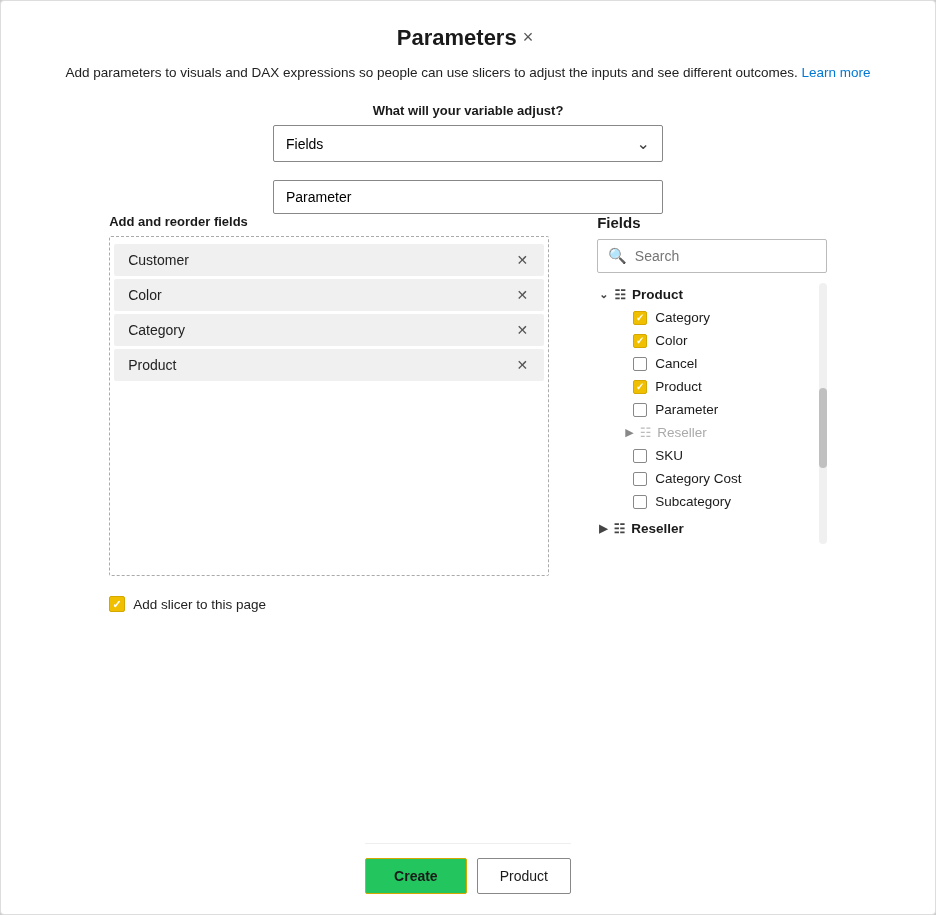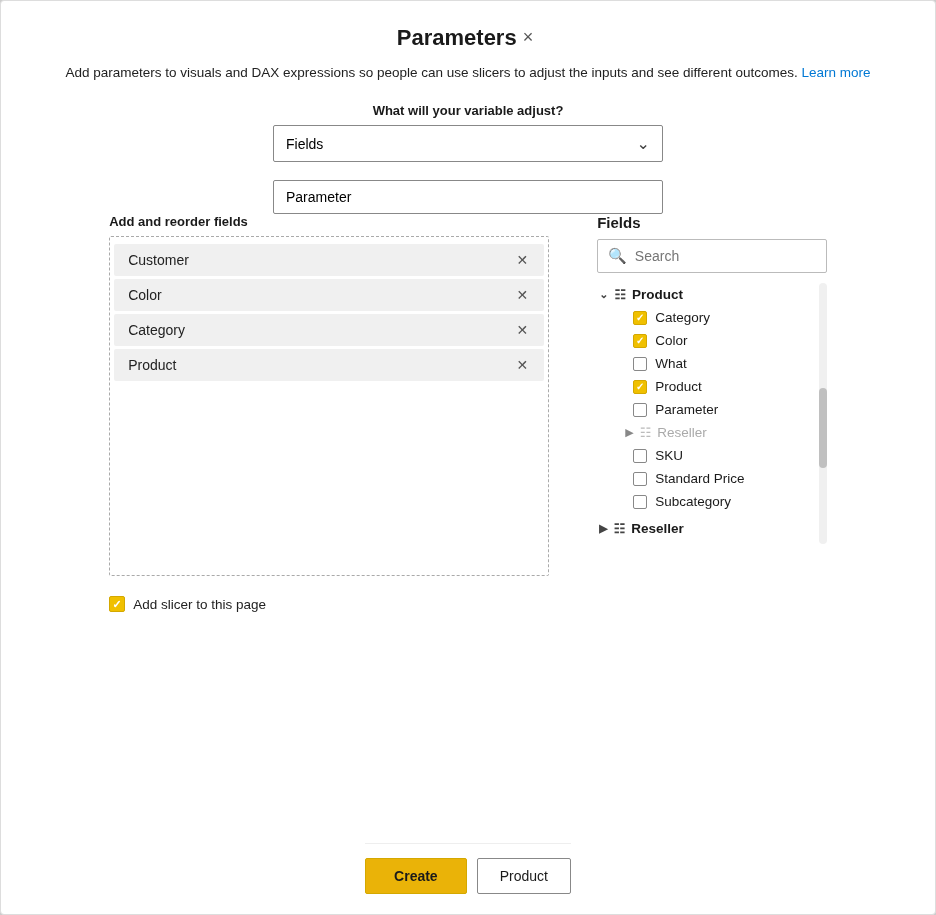--- a/index.html
+++ b/index.html
@@ -267,21 +267,21 @@
     }
     .dialog-footer {
       display: flex;
       justify-content: flex-end;
       gap: 10px;
       margin-top: 24px;
       padding-top: 14px;
       border-top: 1px solid #eee;
     }
     .btn-create {
-      background: #eab308;
+      background: #22c55e;
       border: 1px solid #d4a800;
       color: #1a1a1a;
       font-size: 14px;
       font-weight: 600;
       padding: 9px 28px;
       border-radius: 2px;
       cursor: pointer;
     }
     .btn-cancel {
       background: #fff;
@@ -374,21 +374,21 @@
             </div>
 
             <div class="tree-item">
               <div class="checkbox checked"></div>
               <span class="tree-item-label">Color</span>
             </div>
 
 
             <div class="tree-item">
               <div class="checkbox"></div>
-              <span class="tree-item-label">What</span>
+              <span class="tree-item-label">Cancel</span>
             </div>
 
             <div class="tree-item">
               <div class="checkbox checked"></div>
               <span class="tree-item-label">Product</span>
             </div>
 
             <div class="tree-item">
               <div class="checkbox"></div>
               <span class="tree-item-label">Parameter</span>
@@ -400,21 +400,21 @@
               <span class="tree-item-label muted">Reseller</span>
             </div>
 
             <div class="tree-item">
               <div class="checkbox"></div>
               <span class="tree-item-label">SKU</span>
             </div>
 
             <div class="tree-item">
               <div class="checkbox"></div>
-              <span class="tree-item-label">Standard Price</span>
+              <span class="tree-item-label">Category Cost</span>
             </div>
 
             <div class="tree-item">
               <div class="checkbox"></div>
               <span class="tree-item-label">Subcategory</span>
             </div>
           </div>
 
           <div class="tree-group">
             <div class="tree-group-header">

